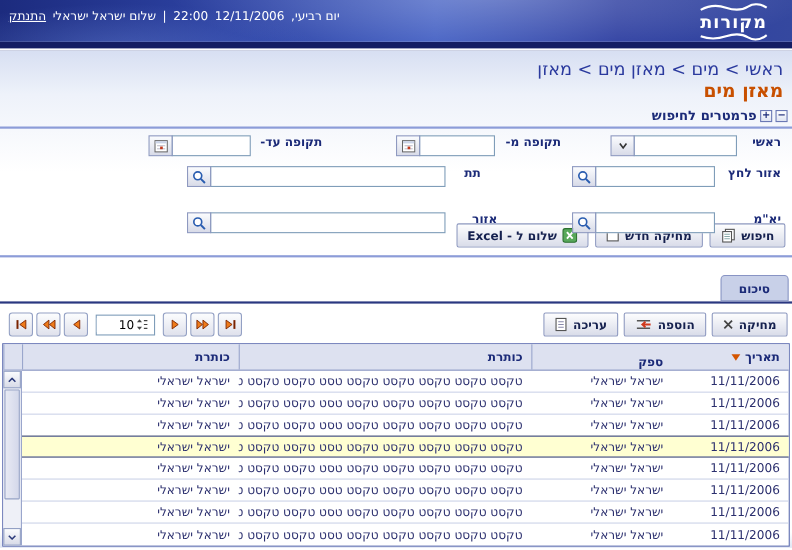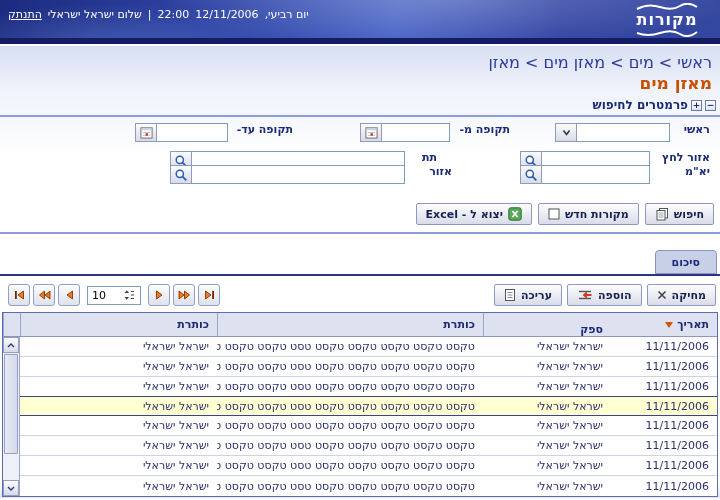--- a/index.html
+++ b/index.html
@@ -35,21 +35,21 @@
   .hr2 { height:2px; background:#8c9cd8; margin-top:7px; }
 
   
   .form { position:relative; height:84px; }
   .f-label { position:absolute; font-weight:bold; white-space:nowrap; }
   .f-group { position:absolute; display:flex; height:19px; }
   .f-group input[type=text] { flex:1; height:19px; border:1px solid #7f9db9; background:#fff; padding:0 3px; font:11px "DejaVu Sans",sans-serif; min-width:0; }
   .side-btn { width:22px; height:19px; border:1px solid #8e99c0; background:linear-gradient(#fbfcfe,#d8dbe8);
     display:flex; align-items:center; justify-content:center; cursor:pointer; margin-right:-1px; }
   .combo-display { flex:1; border:1px solid #7f9db9; background:#fff; }
-  .r1 { top:6px; } .r2 { top:34px; } .r3 { top:48px; }
+  .r1 { top:6px; } .r2 { top:34px; } .r3 { top:76px; }
 
   
   .cmd-row { display:flex; gap:6px; margin:2px 6px 0 0; }
   .btn { height:22px; display:flex; align-items:center; gap:5px; padding:0 9px;
     border:1px solid #8e99c0; border-radius:2px; background:linear-gradient(#fdfdfe,#d9dce9);
     font:bold 11px "DejaVu Sans",sans-serif; color:#16214f; cursor:pointer; }
   .btn svg { flex:none; }
 
   
   .tabs { margin-top:12px; display:flex; align-items:flex-end; gap:5px; padding-right:3px; border-bottom:2px solid #2a3780; height:30px; }
@@ -58,21 +58,21 @@
     height:28px; padding:0 20px; margin-bottom:-2px; box-shadow:0 2px 0 #fff; z-index:1; }
   .tab.inactive { background:#c8d0e8; border:1px solid #8894c4; color:#1b2a78; font-size:11px; height:24px; padding:0 16px; }
 
   
   .toolbar { display:flex; justify-content:space-between; align-items:center; padding:8px 4px 6px 4px; }
   .actions { display:flex; gap:5px; }
   .pager { direction:ltr; display:flex; gap:3px; align-items:center; margin-left:4px; }
   .pbtn { width:22px; height:22px; border:1px solid #93a0c4; border-radius:3px; background:linear-gradient(#fcfdfe,#dfe1ec);
     display:flex; align-items:center; justify-content:center; cursor:pointer; }
   .pagebox { width:54px; height:19px; border:1px solid #7f9db9; background:#fff; display:flex; align-items:center; direction:ltr; margin:0 4px; }
-  .pagebox input { width:34px; border:none; outline:none; font:11px "DejaVu Sans",sans-serif; padding-left:4px; direction:ltr; }
+  .pagebox input { width:34px; border:none; outline:none; font:11px "DejaVu Sans",sans-serif; padding-left:4px; direction:ltr;text-align:right; }
 
   
   .grid { margin:0 2px; border:1px solid #5c6cb0; background:#fff; }
   .thead { display:flex; height:24px; background:#dde1f0; border-bottom:1px solid #8a96c2; align-items:center; font-weight:bold; }
   .th { display:flex; align-items:center; padding-right:8px; gap:4px; height:100%; border-left:0; }
   .sep { border-right:1px solid #9aa6cc; }
   .w-date { width:106px; } .w-sup { width:128px; } .w-t1 { width:266px; } .w-t2 { flex:1; }
   .w-scroll { width:17px; height:100%; }
   .tbody { display:flex; }
   .rows { flex:1; }
@@ -210,31 +210,31 @@
       <span>חיפוש</span>
       <svg width="14" height="14" viewBox="0 0 14 14">
         <rect x="4.5" y="1.5" width="8" height="9.5" fill="#fff" stroke="#555"></rect>
         <rect x="2" y="3.5" width="8" height="9.5" fill="#fff" stroke="#555"></rect>
         <line x1="3.5" y1="6" x2="8.5" y2="6" stroke="#8aa"></line>
         <line x1="3.5" y1="8" x2="8.5" y2="8" stroke="#8aa"></line>
         <line x1="3.5" y1="10" x2="8.5" y2="10" stroke="#8aa"></line>
       </svg>
     </button>
     <button class="btn">
-      <span>מקורות חדש</span>
+      <span>מחיקה חדש</span>
       <svg width="12" height="12" viewBox="0 0 12 12">
         <rect x="1" y="1" width="10" height="10" fill="#fff" stroke="#555"></rect>
       </svg>
     </button>
     <button class="btn">
       <svg width="14" height="14" viewBox="0 0 14 14">
         <rect x="0.8" y="0.8" width="12.4" height="12.4" rx="2" fill="#58a85a" stroke="#2c7030"></rect>
         <path d="M4.4 4 L9.6 10 M9.6 4 L4.4 10" stroke="#fff" stroke-width="1.7"></path>
       </svg>
-      <span>יצוא ל - Excel</span>
+      <span>שלום ל - Excel</span>
     </button>
   </div>
 
   <div class="hr2"></div>
 
   <div class="tabs">
     <div class="tab inactive">סיכום</div>
   </div>
 
   <div class="toolbar">

